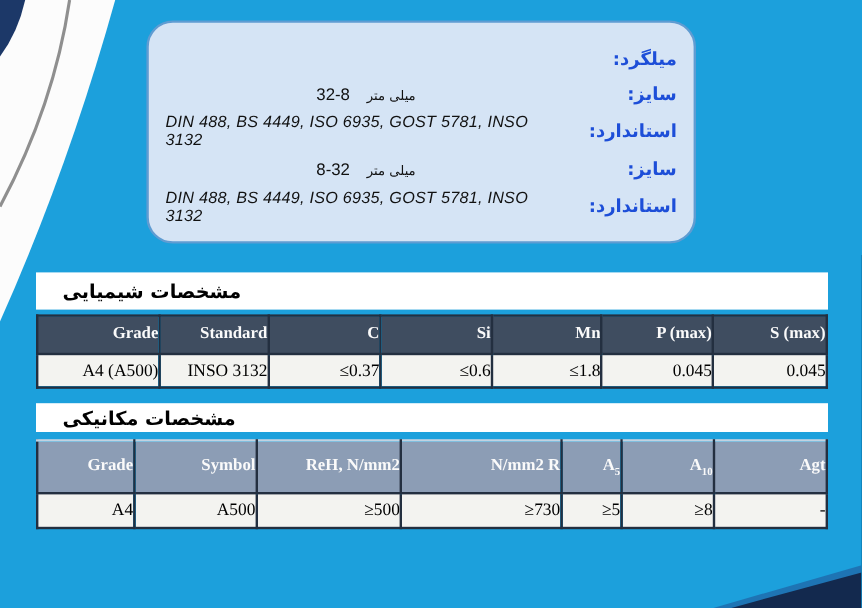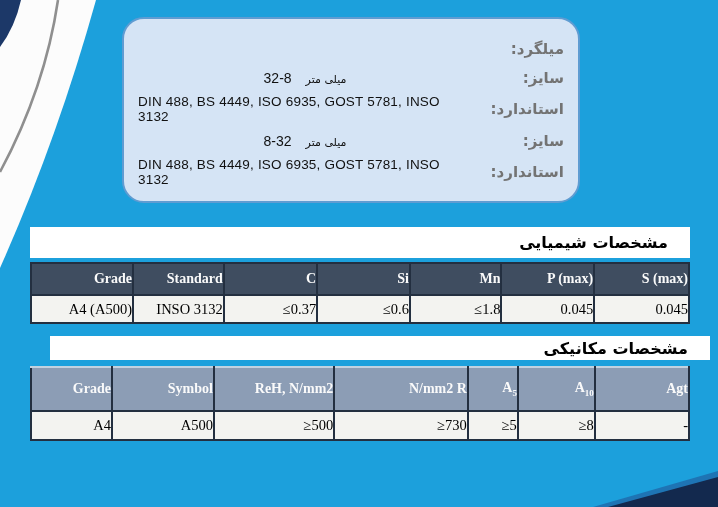--- a/index.html
+++ b/index.html
@@ -9,34 +9,34 @@
   .corner{position:absolute;left:0;top:0;}
   .br-ornament{position:absolute;right:0;bottom:0;}
 
   
   .info-box{position:absolute;left:122px;top:17px;width:458px;height:186px;
     background:#D5E4F5;border:2px solid #5F9CD2;border-radius:22px;box-sizing:border-box;
     direction:rtl;display:flex;flex-direction:column;justify-content:space-between;
     padding:18px 14px 14px 14px;font-family:"Liberation Sans",sans-serif;}
   .info-row{display:flex;align-items:center;min-height:24px;}
   .info-label{flex:0 0 92px;font-family:"DejaVu Sans",sans-serif;font-weight:700;
-    font-size:15px;color:#737373;text-align:right;}
+    font-size:15px;color:#1d4ed8;text-align:right;}
   .info-value{flex:1;display:flex;direction:ltr;justify-content:center;align-items:baseline;
     gap:14px;color:#111;}
   .v-title{font-weight:700;font-size:15px;}
-  .v-std{font-size:13.5px;letter-spacing:.2px;}
+  .v-std{font-size:13.5px;letter-spacing:.2px;font-style:italic;}
   .v-num{font-size:14px;}
   .v-unit{font-family:"DejaVu Sans",sans-serif;font-size:11px;}
 
   
   .bar{position:absolute;left:30px;width:660px;background:#FFFFFF;box-sizing:border-box;
-    display:flex;align-items:center;justify-content:flex-end;padding:12px 22px;
+    display:flex;align-items:center;justify-content:flex-start;padding:12px 22px;
     font-family:"DejaVu Sans",sans-serif;font-weight:700;font-size:16px;color:#000;}
   .bar-chem{top:227px;height:31px;}
-  .bar-mech{top:336px;height:19px;margin-left:20px;}
+  .bar-mech{top:336px;height:19px;}
 
   
   .spec-table{position:absolute;left:30px;width:660px;border-collapse:collapse;
     table-layout:fixed;border:2px solid #232F40;}
   .spec-table th,.spec-table td{border:2px solid #232F40;text-align:right;vertical-align:middle;
     padding:0;font-family:"Liberation Serif",serif;overflow:hidden;white-space:nowrap;}
   .spec-table th{background:#3F4D60;color:#FAFAFA;font-weight:700;font-size:14px;}
   .spec-table td{background:#F3F3F0;color:#000;font-size:14.5px;}
 
   .t-chem{top:262px;}

